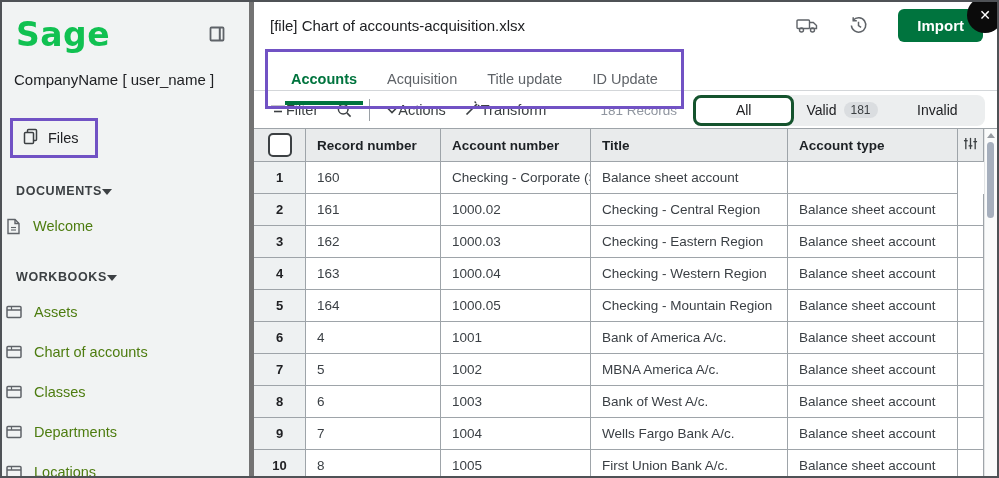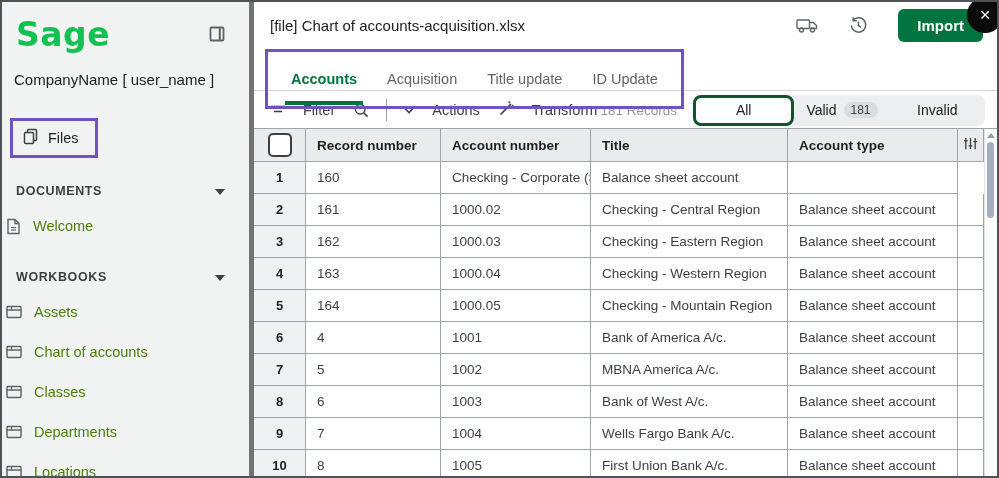--- a/index.html
+++ b/index.html
@@ -13,21 +13,21 @@
   :root{--grid:#9ea4a9;--purple:#7152c4;--green-dark:#00743e;--cols:52px 135px 150px 197px 170px 1fr;}
 
   
   .sidebar{flex:0 0 252px;background:#f1f3f3;border-right:5px solid #737373;box-sizing:border-box;}
   .sidebar-top{display:flex;align-items:flex-start;justify-content:space-between;padding:16px 24px 0 14px;}
   .logo{font-size:33px;font-weight:bold;color:#11c151;letter-spacing:.5px;line-height:1;font-family:"DejaVu Sans",sans-serif;}
   .collapse-btn{margin-top:8px;cursor:pointer;line-height:0;}
   .company{padding:20px 14px 0 12px;font-size:15px;color:#202124;}
   .files-box{display:inline-flex;align-items:center;gap:10px;margin:30px 0 0 8px;
     border:3px solid var(--purple);padding:7px 16px 7px 10px;font-size:14.5px;color:#202124;cursor:pointer;}
-  .section-header{display:flex;align-items:center;justify-content:space-between;
+  .section-header{display:flex;align-items:center;justify-content:flex-start;
     margin-top:26px;padding:0 24px 0 14px;font-size:12.5px;font-weight:bold;color:#3c4043;letter-spacing:.6px;cursor:pointer;}
   .side-item{display:flex;align-items:center;gap:12px;height:36px;padding-left:4px;font-size:14.5px;color:#4d7c0f;cursor:pointer;margin-top:4px;}
   .side-item .icon{line-height:0;}
   #sidebar-sections .section-header + .side-item{margin-top:10px;}
 
   
   .main{flex:1;position:relative;min-width:0;}
   .main-header{height:46px;display:flex;align-items:center;padding-left:16px;position:relative;}
   .file-title{font-size:15px;color:#202124;}
   .header-actions{position:absolute;right:14px;top:0;height:46px;display:flex;align-items:center;gap:30px;}
@@ -41,21 +41,21 @@
   
   .tabs-row{height:42px;border-bottom:1px solid #d3d6d9;position:relative;}
   .tabs-box{position:absolute;top:1px;left:11px;height:60px;box-sizing:border-box;
     border:3px solid var(--purple);display:flex;align-items:stretch;padding:0 8px;z-index:2;}
   .tab{display:flex;align-items:center;padding:0 15px;font-size:14.5px;color:#5f6368;position:relative;cursor:pointer;white-space:nowrap;}
   .tab.active{color:var(--green-dark);font-weight:bold;}
   .tab.active::after{content:'';position:absolute;left:9px;right:9px;bottom:1px;height:4px;background:var(--green-dark);}
 
   
   .toolbar{height:38px;display:flex;align-items:center;padding:0 12px 0 16px;font-size:14.5px;color:#3c4043;}
-  .tb-group{display:flex;align-items:center;gap:17px;cursor:pointer;}
+  .tb-group{display:flex;align-items:center;gap:0;cursor:pointer;}
   .tb-gap{width:18px;}
   .v-divider{width:1px;height:22px;background:#9aa0a6;margin:0 16px;}
   .toolbar-right{margin-left:auto;display:flex;align-items:center;gap:16px;}
   .records{color:#9096a0;font-size:13.5px;white-space:nowrap;}
   .segmented{display:flex;background:#eceeef;border-radius:8px;height:31px;width:292px;align-items:stretch;}
   .segment{flex:1;display:flex;align-items:center;justify-content:center;gap:7px;font-size:14px;color:#202124;cursor:pointer;border-radius:8px;box-sizing:border-box;}
   .segment.active{background:#fff;border:3px solid #14532d;}
   .seg-badge{background:#dadde0;border-radius:9px;padding:1px 7px;font-size:12px;color:#3c4043;}
 
   

